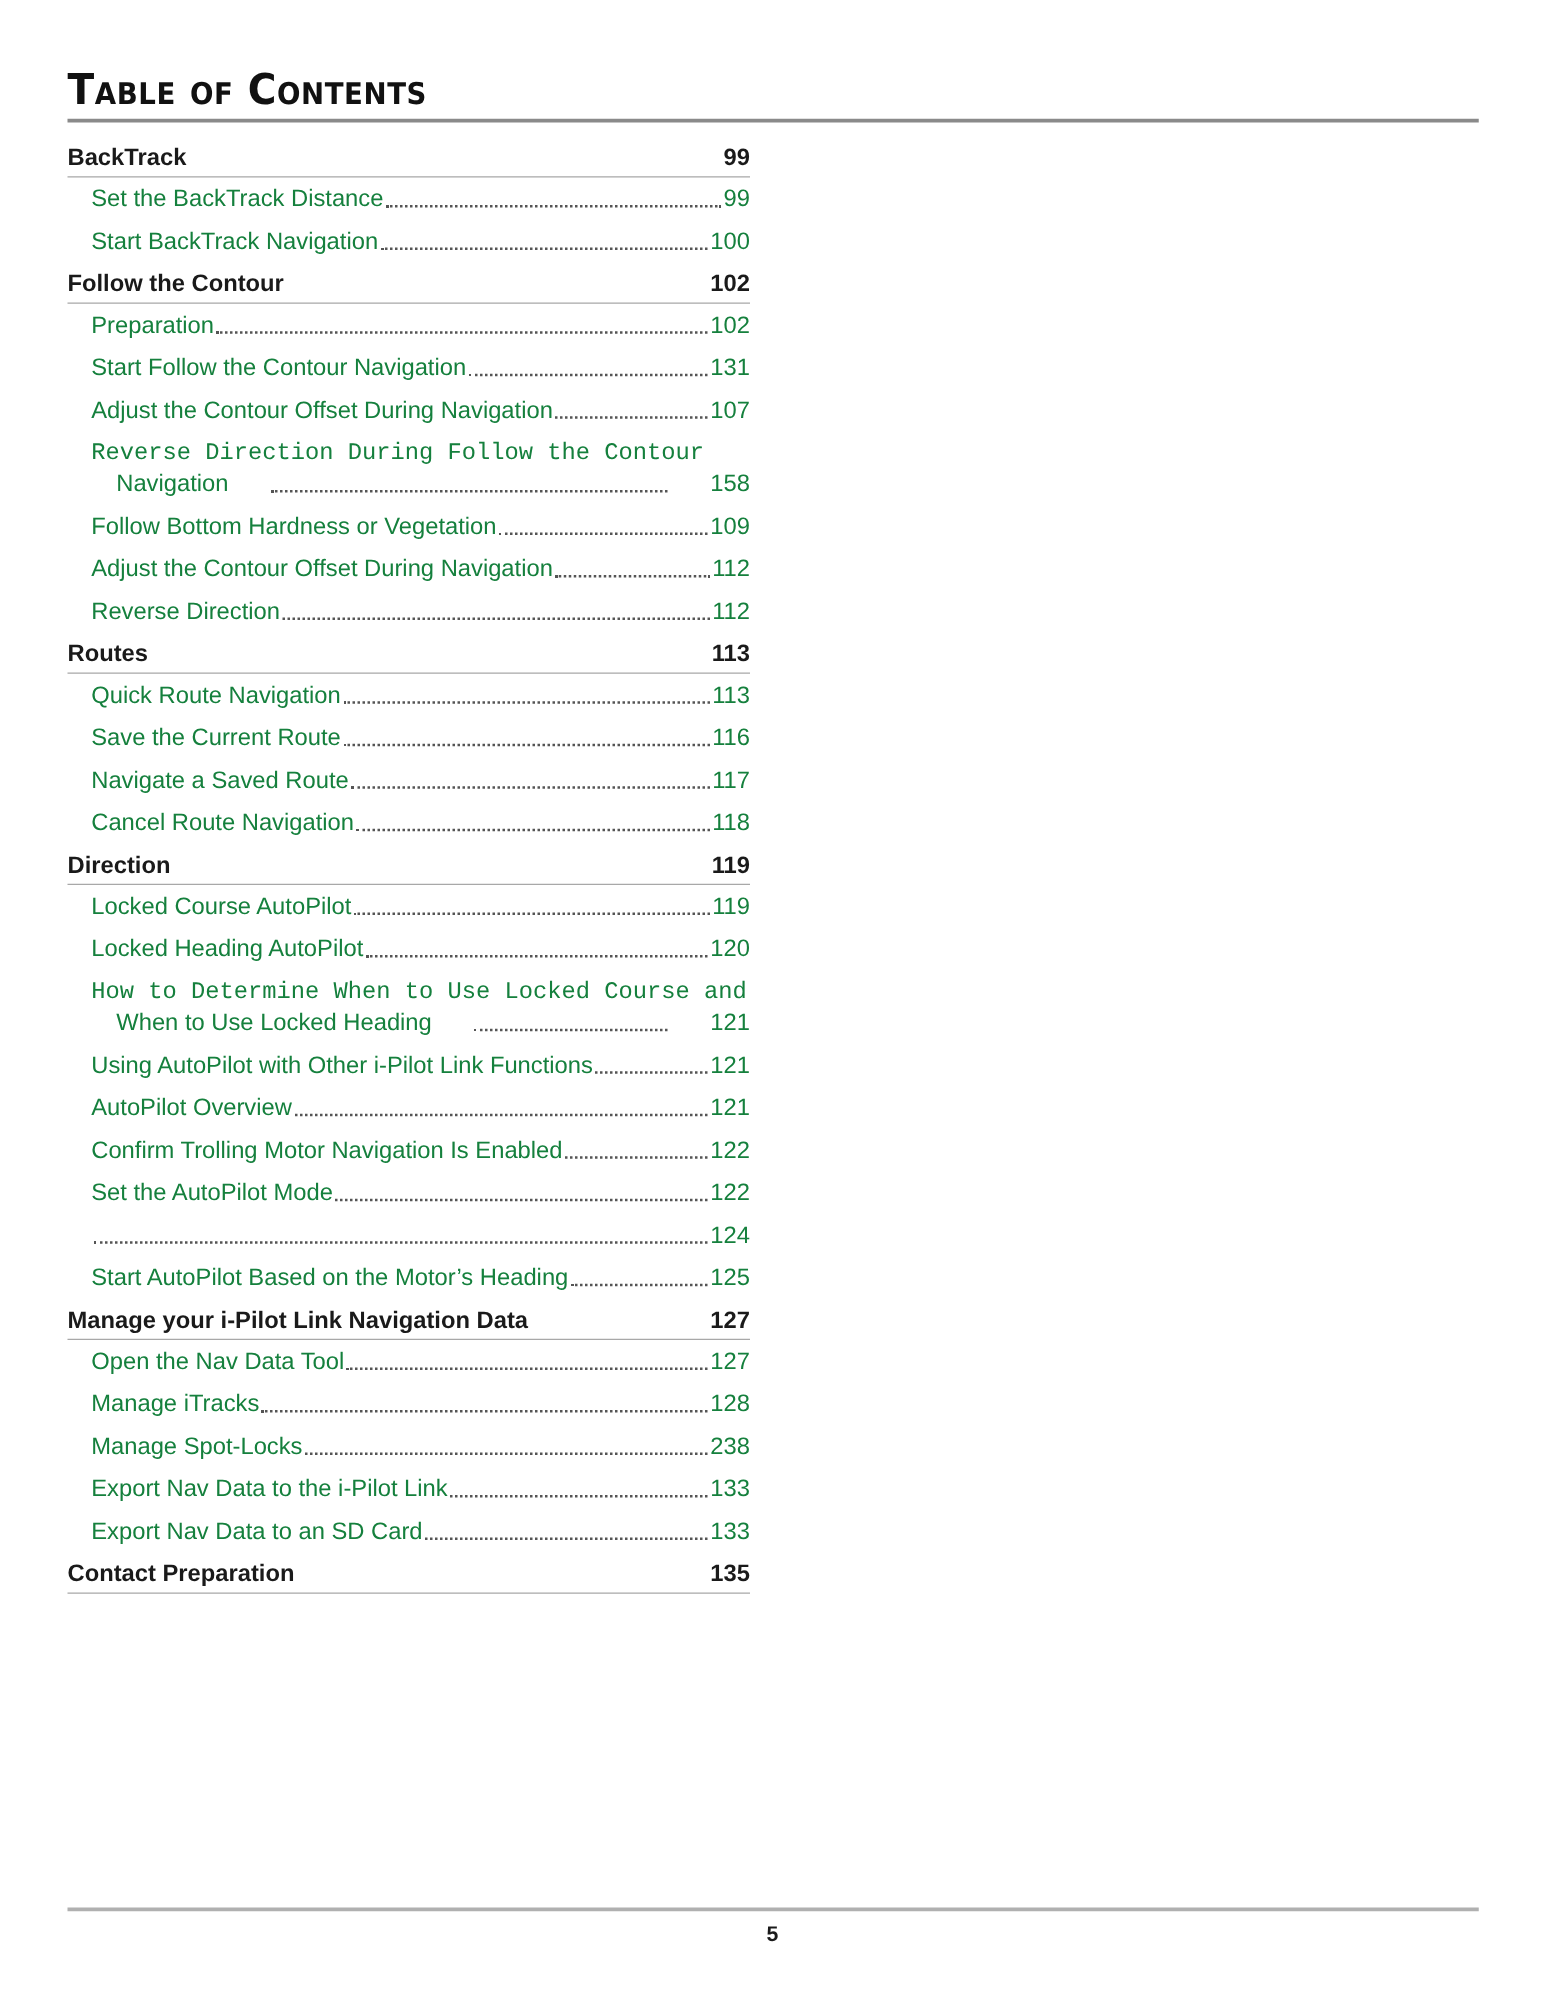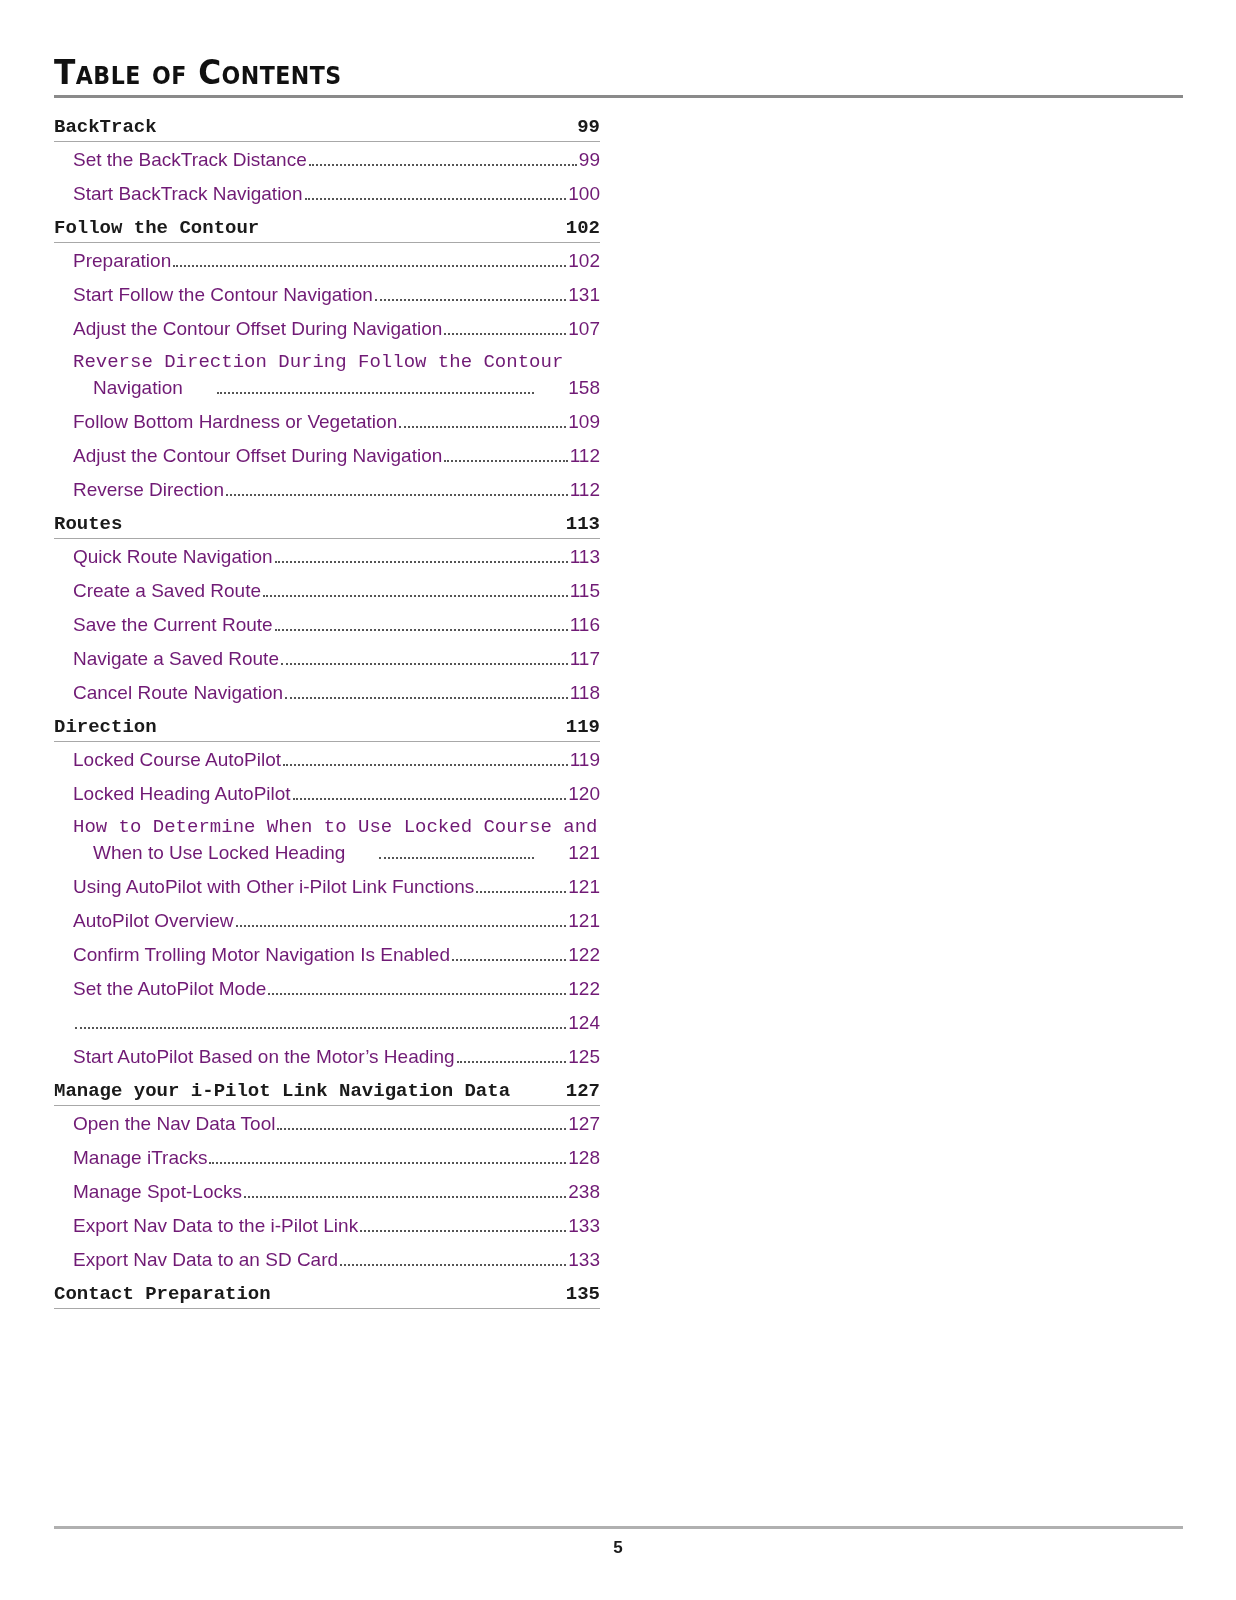--- a/index.html
+++ b/index.html
@@ -2,22 +2,22 @@
 <html><head>
 <meta charset="utf-8">
 <style>
   html, body { margin: 0; padding: 0; background: #ffffff; }
   body { width: 1236px; height: 1600px; position: relative; overflow: hidden; font-family: "Liberation Sans", sans-serif; color: #1a1a1a; }
   .title { position: absolute; left: 54px; top: 52px; font-family: "DejaVu Sans", sans-serif; font-weight: bold; font-size: 34px; letter-spacing: 0.5px; color: #111; font-variant: small-caps; transform: scaleX(0.92); transform-origin: left; }
   .title-rule { position: absolute; left: 54px; top: 95px; width: 1129px; height: 3px; background: #8a8a8a; }
   .toc { position: absolute; left: 54px; top: 114px; width: 546px; }
   .section { margin-bottom: 9px; }
   .sec-head { display: flex; justify-content: space-between; align-items: baseline; font-weight: bold; font-size: 19px; border-bottom: 1.5px solid #a8a8a8; padding-bottom: 1px; height: 26px; line-height: 26px; margin-bottom: 5px; transform-origin: left; }
-  .sec-head span { font-family: Liberation Mono, monospace; }
-  .entry { display: flex; align-items: flex-end; font-size: 19px; color: #701a75; padding-left: 19px; line-height: 25px; margin-bottom: 9px; font-family: "Liberation Sans", sans-serif; }
+  .sec-head span { font-family: Liberation Sans, sans-serif; }
+  .entry { display: flex; align-items: flex-end; font-size: 19px; color: #15803d; padding-left: 19px; line-height: 25px; margin-bottom: 9px; font-family: "Liberation Sans", sans-serif; }
   .entry .lbl { white-space: nowrap; }
   .entry .dots { flex: 1; border-bottom: 2px dotted #555; margin: 0 2px 6px 2px; min-width: 10px; }
   .entry .pg { white-space: nowrap; }
   .entry.two { display: block; }
   .entry.two .line1 { display: block; font-family: Liberation Mono, monospace; }
   .entry.two .line2 { display: flex; align-items: flex-end; padding-left: 20px; gap: 32px; }
   .footer-rule { position: absolute; left: 54px; top: 1526px; width: 1129px; height: 3px; background: #b0b0b0; }
   .page-num { position: absolute; left: 0; width: 1236px; top: 1538px; text-align: center; font-size: 17px; font-weight: bold; }
 </style>
 </head>
@@ -94,25 +94,20 @@
     <div class="sec-head">
       <span>Routes</span>
       <span>113</span>
     </div>
     <div class="entry">
         <span class="lbl">Quick Route Navigation</span>
         <span class="dots"></span>
         <span class="pg">113</span>
       </div>
     <div class="entry">
-        <span class="lbl">Create a Saved Route</span>
-        <span class="dots"></span>
-        <span class="pg">115</span>
-      </div>
-    <div class="entry">
         <span class="lbl">Save the Current Route</span>
         <span class="dots"></span>
         <span class="pg">116</span>
       </div>
     <div class="entry">
         <span class="lbl">Navigate a Saved Route</span>
         <span class="dots"></span>
         <span class="pg">117</span>
       </div>
     <div class="entry">

